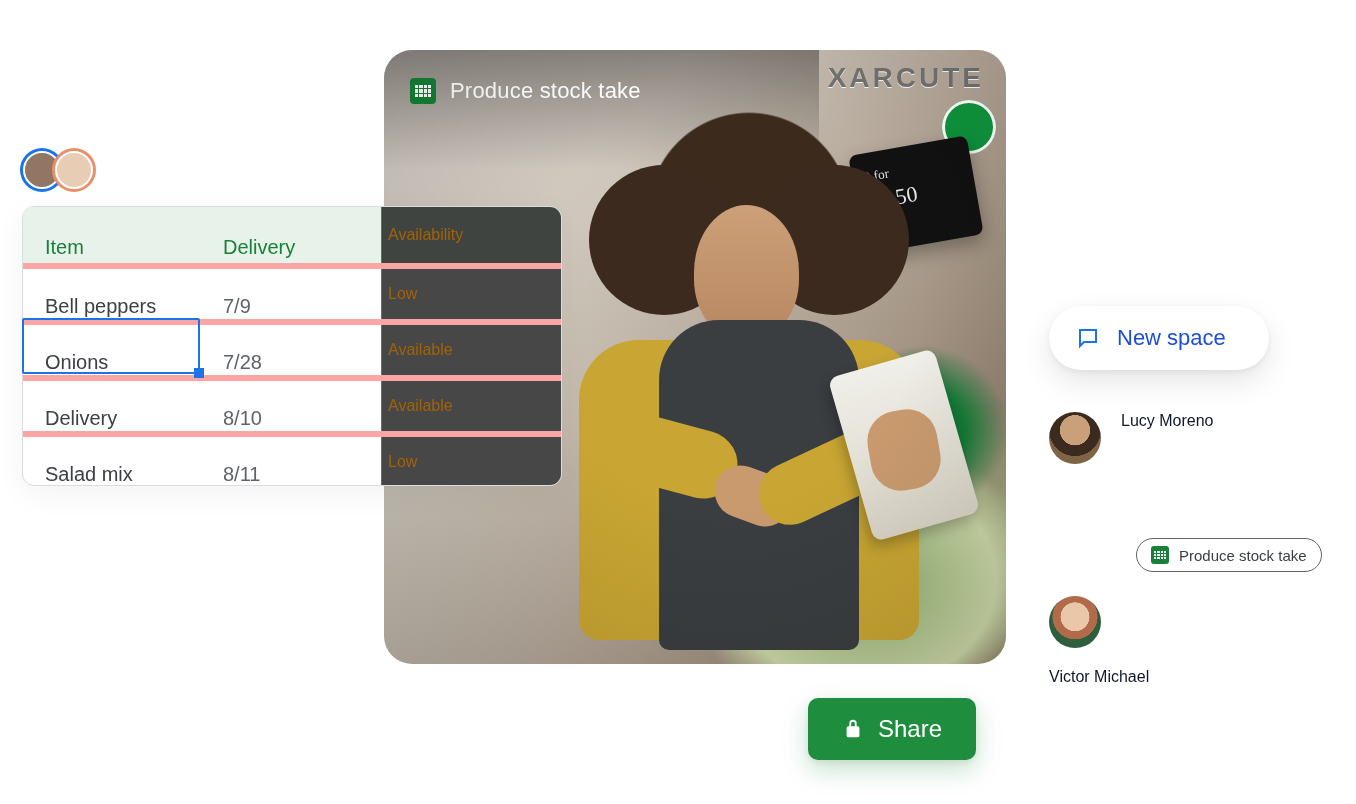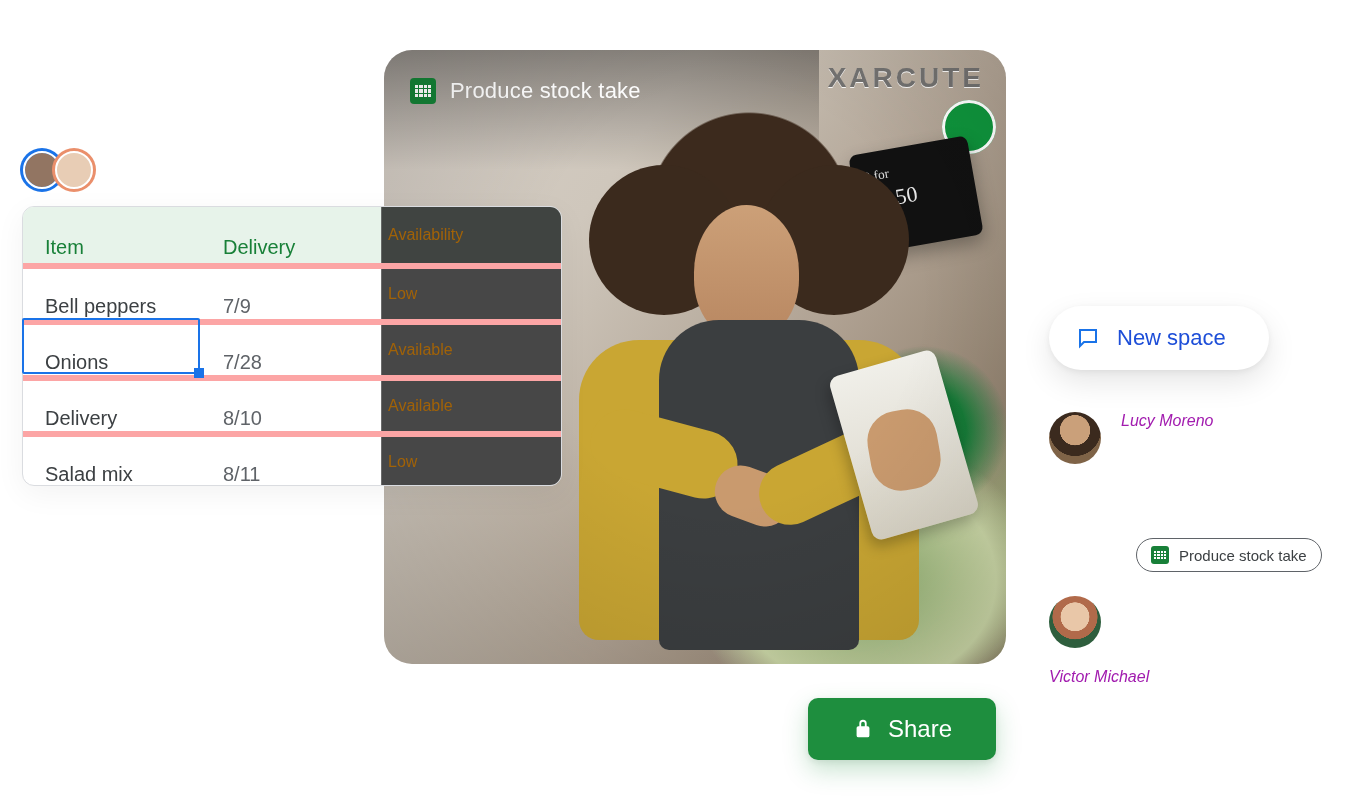--- a/index.html
+++ b/index.html
@@ -87,34 +87,34 @@
 
   
   .newspace { position:absolute; left:1049px; top:306px; width:220px; height:64px;
     background:#fff; border-radius:40px; display:flex; align-items:center; gap:16px; padding:0 26px;
     box-shadow: 0 12px 30px rgba(0,0,0,.10), 0 2px 6px rgba(0,0,0,.06);
     color:#1d4ed8; font-size:22px; font-weight:500; }
   .chat-ico{ width:26px; height:24px; }
 
   .msg { position:absolute; display:flex; gap:20px; }
   .msg .av{ width:52px; height:52px; border-radius:50%; flex:none; }
-  .msg .name{ font-size:16px; color:#a21caf; margin-bottom:6px;font-style:italic; }
+  .msg .name{ font-size:16px; color:#0f172a; margin-bottom:6px; }
   .msg .text{ font-size:18px; color:#5f6368; line-height:1.45; max-width:220px; }
   .msg1{ left:1049px; top:412px; }
   .msg1 .av{ background: radial-gradient(circle at 50% 35%, #caa07a 0 35%, #3b2a1e 36% 60%, #7f6347 61%); }
   .msg2{ left:1049px; top:596px;flex-direction:column; }
   .msg2 .av{ background: radial-gradient(circle at 50% 40%, #e9c7a8 0 35%, #b16a4a 36% 55%, #2e5e3d 56%); }
 
   .chip { position:absolute; left:1136px; top:538px; height:34px; border:1px solid #5f6368; border-radius:20px;
     display:flex; align-items:center; gap:10px; padding:0 14px; font-size:15px; color:#3c4043; }
   .chip .sheets-icon{ width:18px; height:18px; border-radius:3px; }
   .chip .sheets-icon .grid{ width:12px; height:9px; }
 
   
-  .sharebtn{ position:absolute; left:808px; top:698px; width:188px; height:62px;
+  .sharebtn{ position:absolute; left:808px; top:698px; width:168px; height:62px;
     background:#1e8e3e; color:#fff; border-radius:10px; display:flex; align-items:center; justify-content:center; gap:14px;
     font-size:24px; font-weight:500; box-shadow:0 10px 24px rgba(30,142,62,.25), 0 2px 6px rgba(0,0,0,.08); }
   .lock{ width:22px; height:22px; }
 </style>
 </head>
 <body>
 
 <div class="stage">
 
   <div class="photo-card">

